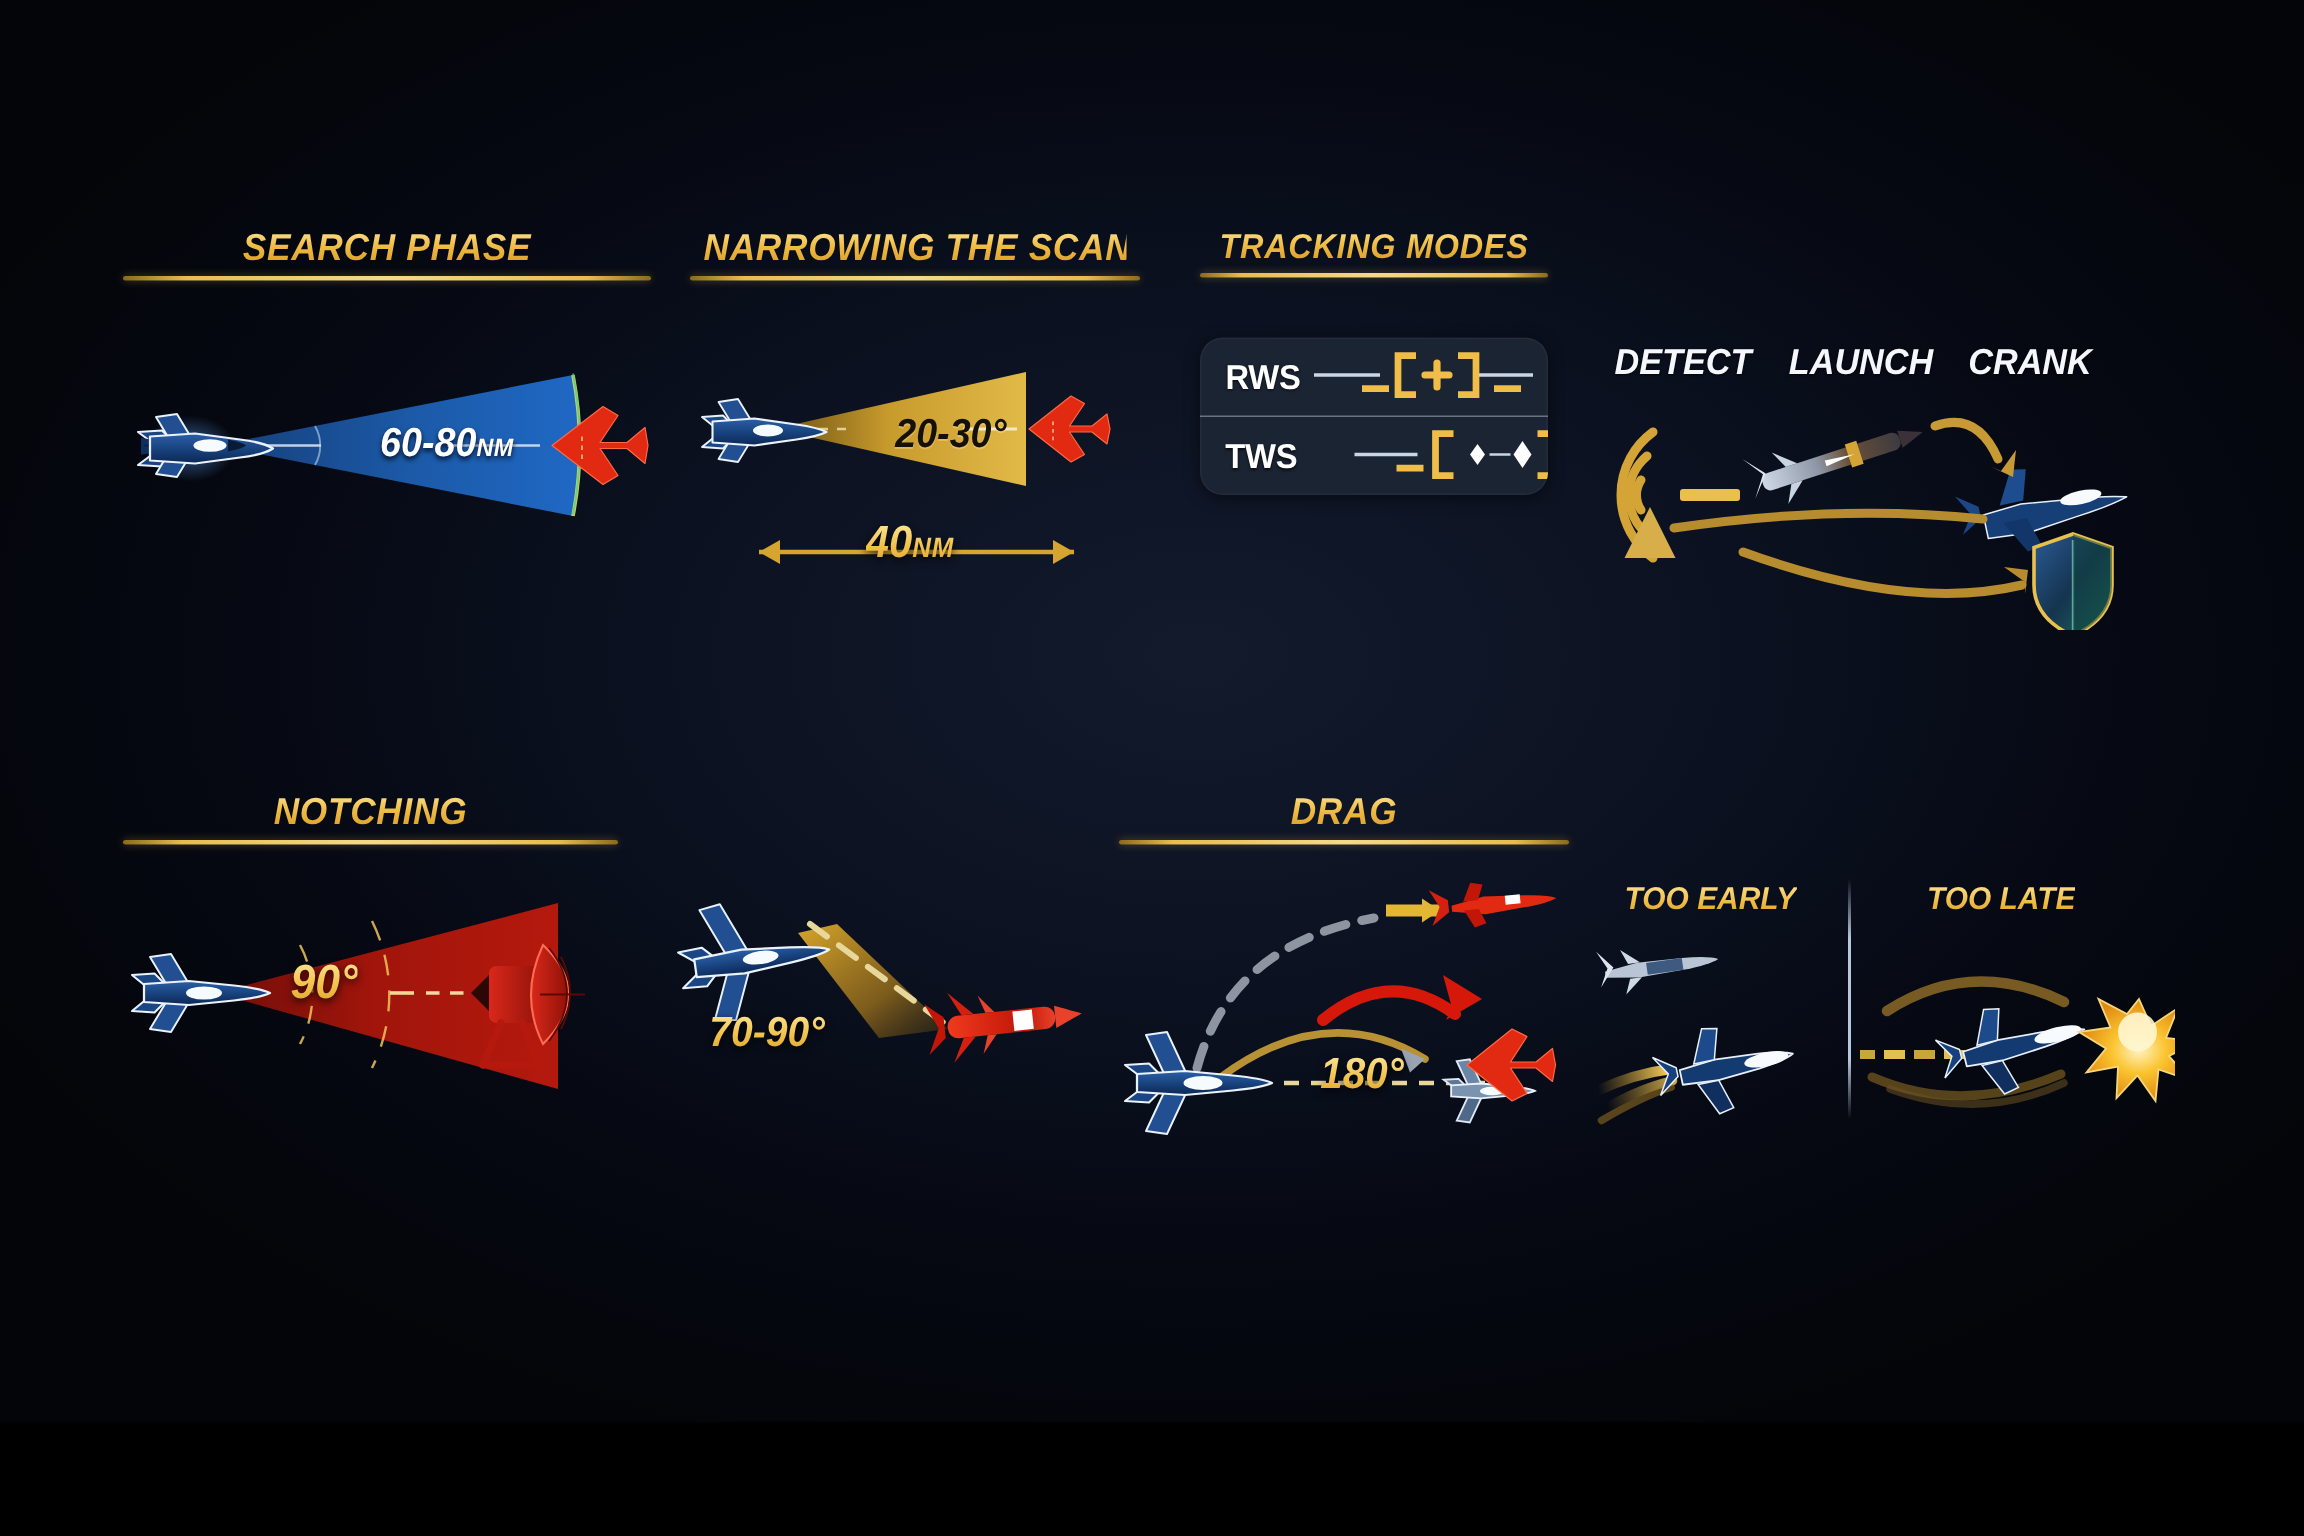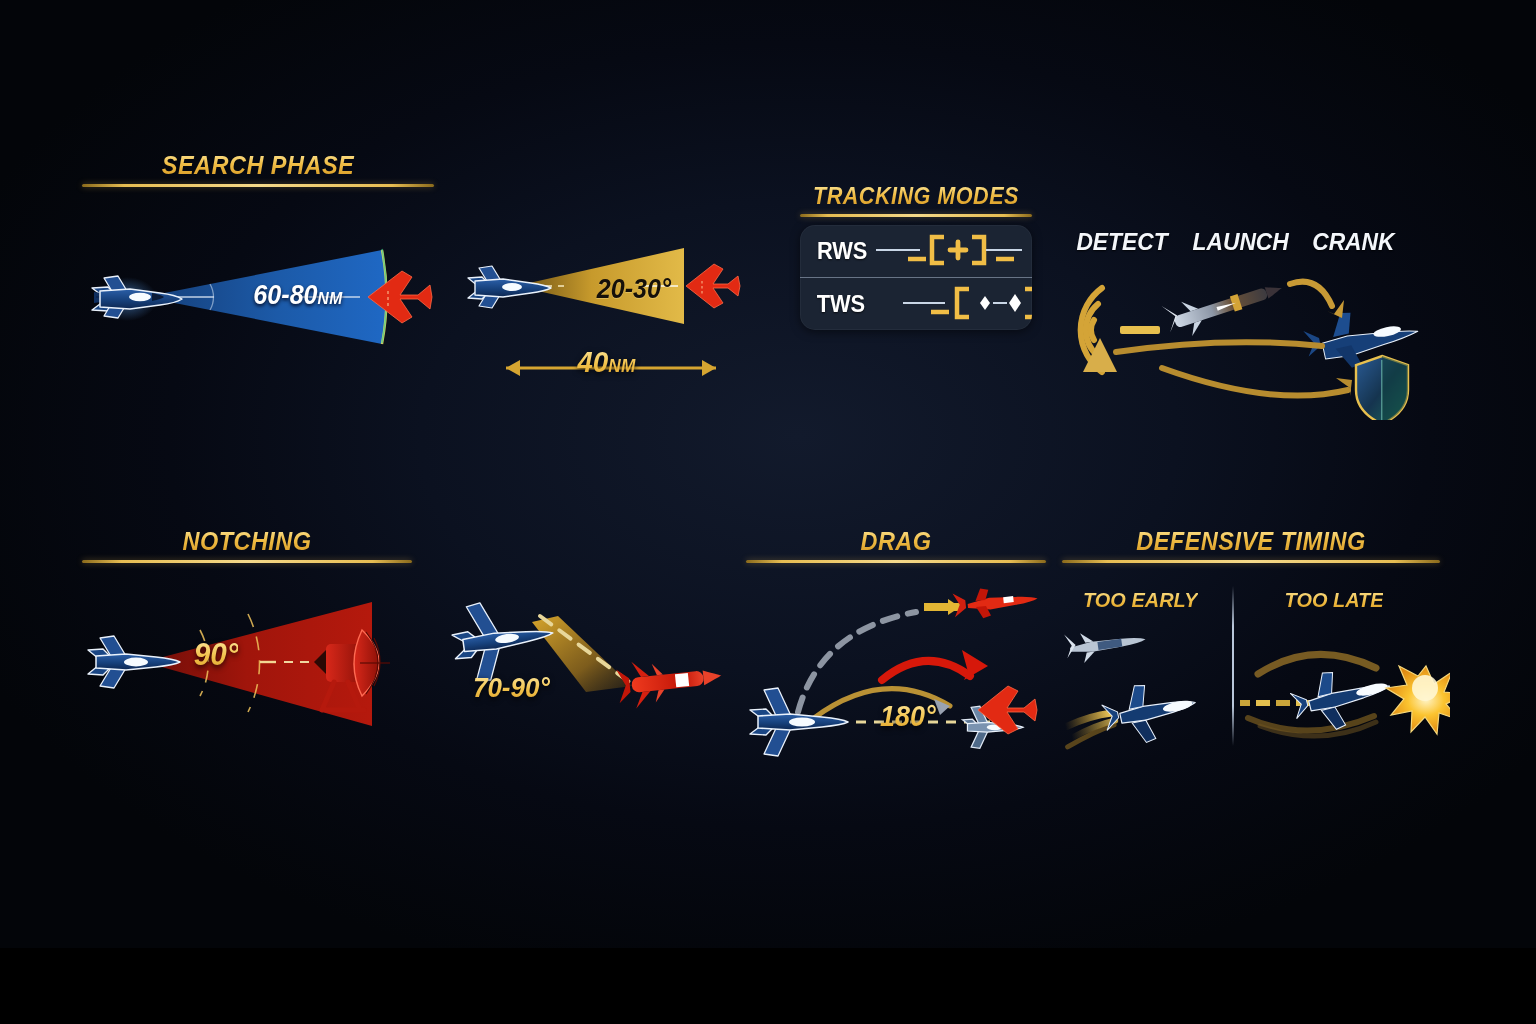--- a/index.html
+++ b/index.html
@@ -129,20 +129,24 @@
         <path d="M286,105 l34,-26 l10,6 l-12,18 l18,0 l12,-10 l2,12 l-2,12 l-12,-10 l-18,0 l12,18 l-10,6 z" fill="#e22a13" stroke="#ff6a45" stroke-width=".8" stroke-linejoin="round"></path>
         <path d="M306,99 v3 M306,105 v3 M306,111 v3" stroke="#ffd2a0" stroke-width="1.2" opacity=".8"></path>
       </g>
     </svg>
     <div class="val white" style="left:168px;top:128px;font-size:27px;">
       <span>60-80</span><span class="unit">NM</span>
     </div>
   </div>
 
   <div class="panel" style="left:460px;top:152px;width:300px;height:260px;">
+    <div class="hdr" style="left:0;top:0;width:300px;">
+      <div class="ttl">NARROWING THE SCAN</div>
+      <div class="rule"></div>
+    </div>
     <svg width="300" height="200" viewBox="0 0 300 200" style="position:absolute;left:0;top:44px;">
       <defs>
         <linearGradient id="coneGold" x1="0" y1="0" x2="1" y2="0">
           <stop offset="0%" stop-color="#7a5a13" stop-opacity=".9"></stop>
           <stop offset="45%" stop-color="#c79a2c"></stop>
           <stop offset="100%" stop-color="#e2ba48"></stop>
         </linearGradient>
         <linearGradient id="jetBody2" x1="0" y1="0" x2="0" y2="1">
           <stop offset="0%" stop-color="#2b5fa8"></stop>
             <stop offset="55%" stop-color="#17417c"></stop>
@@ -171,21 +175,21 @@
         <path d="M256,172 l-14,-8 v16 z" stroke="none"></path>
       </g>
     </svg>
     <div class="val dark" style="left:134px;top:122px;font-size:27px;">20-30°</div>
     <div class="val gold" style="left:115px;top:193px;font-size:30px;">
       <span>40</span><span class="unit">NM</span>
     </div>
   </div>
 
   <div class="panel" style="left:800px;top:152px;width:232px;height:256px;">
-    <div class="hdr" style="left:0;top:0;width:232px;margin-top:32px;">
+    <div class="hdr" style="left:0;top:0;width:232px;">
       <div class="ttl" style="font-size:23px;">TRACKING MODES</div>
       <div class="rule"></div>
     </div>
     <div class="tmbox" style="left:0;top:73px;width:232px;">
       <div class="tmrow">
         <div class="tmlabel">RWS</div>
         <div class="tmglyph">
           <svg width="150" height="52" viewBox="0 0 150 52">
             <line x1="2" y1="25" x2="46" y2="25" stroke="#c9d6e6" stroke-width="2.2"></line>
             <line x1="34" y1="34" x2="52" y2="34" stroke="#f0bd46" stroke-width="4.5" stroke-linecap="butt"></line>
@@ -429,24 +433,20 @@
       </g>
 
       <g transform="translate(232,104)">
         <path d="M0,34 l30,-24 l10,5 l-11,17 l17,0 l11,-9 l2,11 l-2,11 l-11,-9 l-17,0 l11,17 l-10,5 z" fill="#e22a13" stroke="#ff6a45" stroke-width=".8" stroke-linejoin="round"></path>
       </g>
     </svg>
     <div class="val gold" style="left:132px;top:172px;font-size:29px;">180°</div>
   </div>
 
   <div class="panel" style="left:1062px;top:528px;width:378px;height:240px;">
-    <div class="hdr" style="left:0;top:0;width:378px;">
-      <div class="ttl">DEFENSIVE TIMING</div>
-      <div class="rule"></div>
-    </div>
     <div class="sub gold" style="left:18px;top:60px;font-size:21px;">TOO EARLY</div>
     <div class="sub gold" style="left:220px;top:60px;font-size:21px;">TOO LATE</div>
     <div class="divider" style="left:170px;top:58px;height:160px;"></div>
     <svg width="160" height="130" viewBox="0 0 160 130" style="position:absolute;left:0;top:100px;">
       <defs>
         <linearGradient id="trailG" x1="0" y1="0" x2="1" y2="0">
           <stop offset="0%" stop-color="#e8b02c" stop-opacity="0"></stop>
             <stop offset="100%" stop-color="#f3cc5a"></stop>
         </linearGradient>
       </defs>

